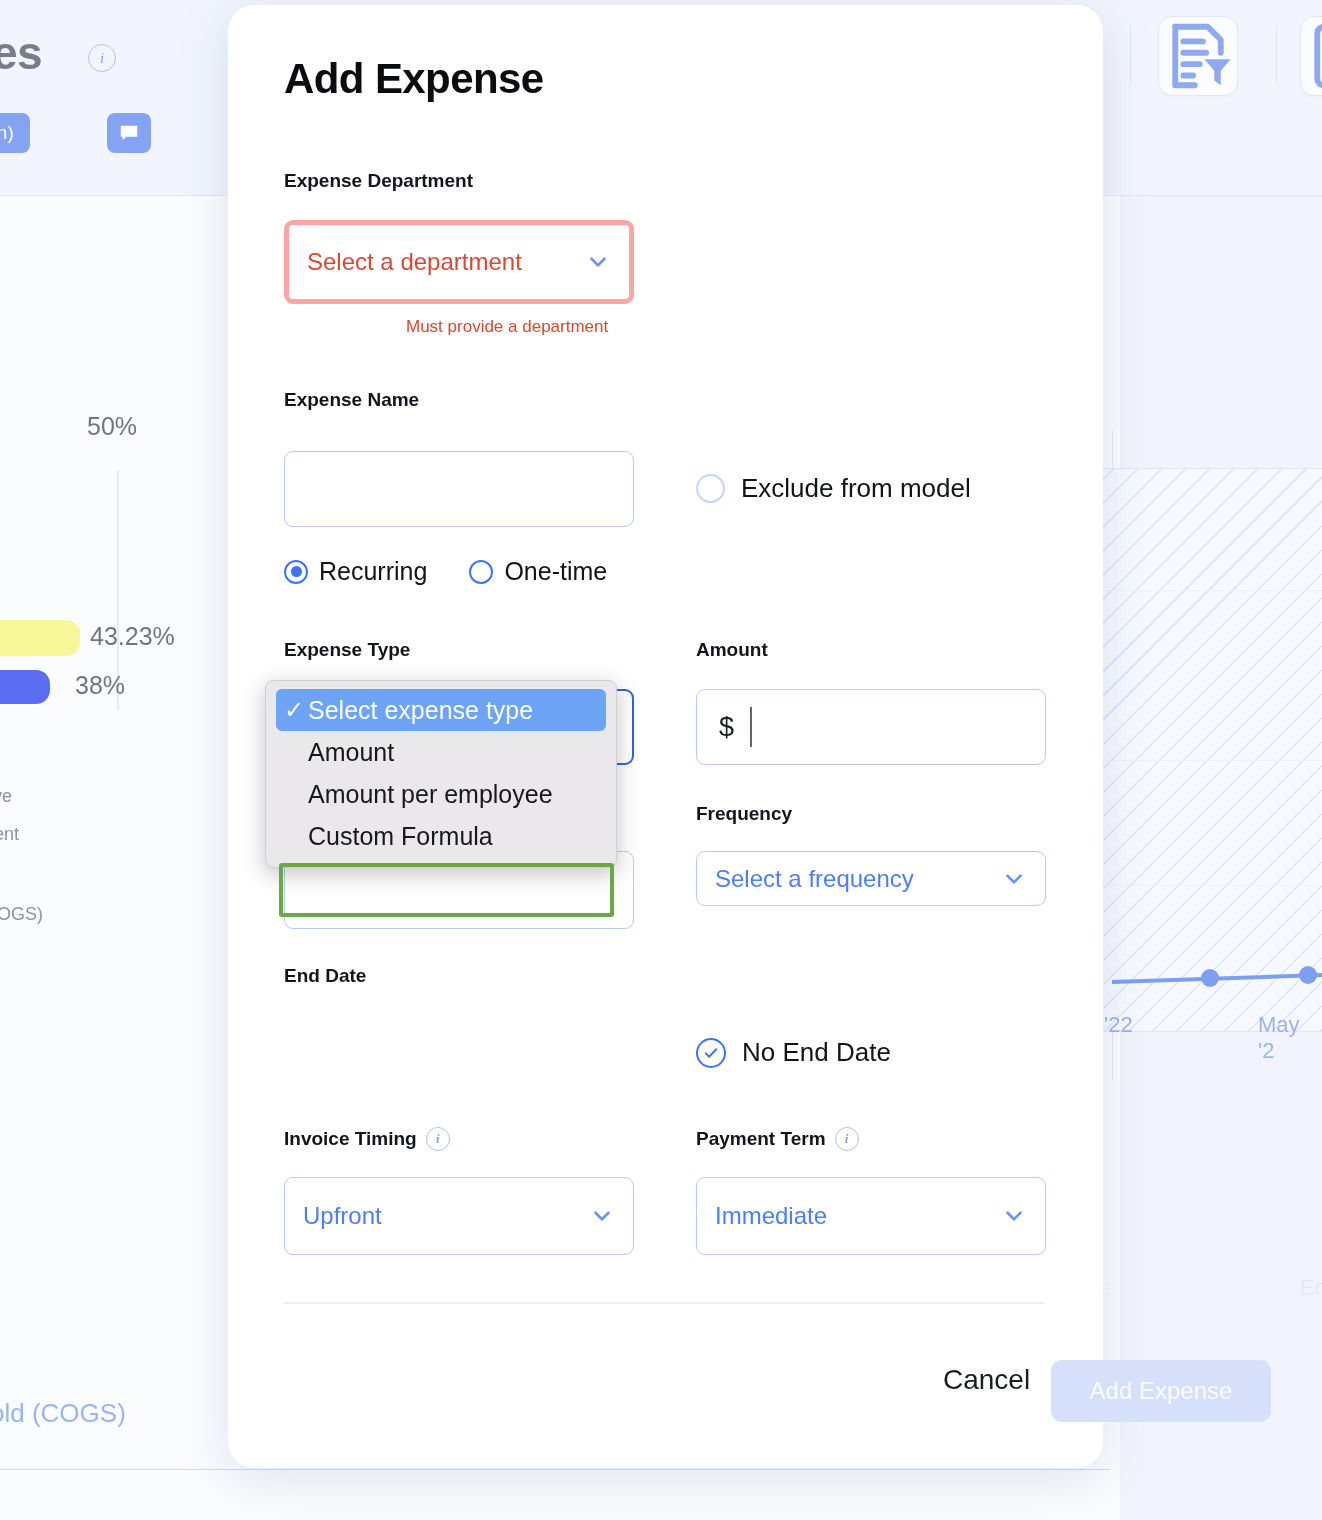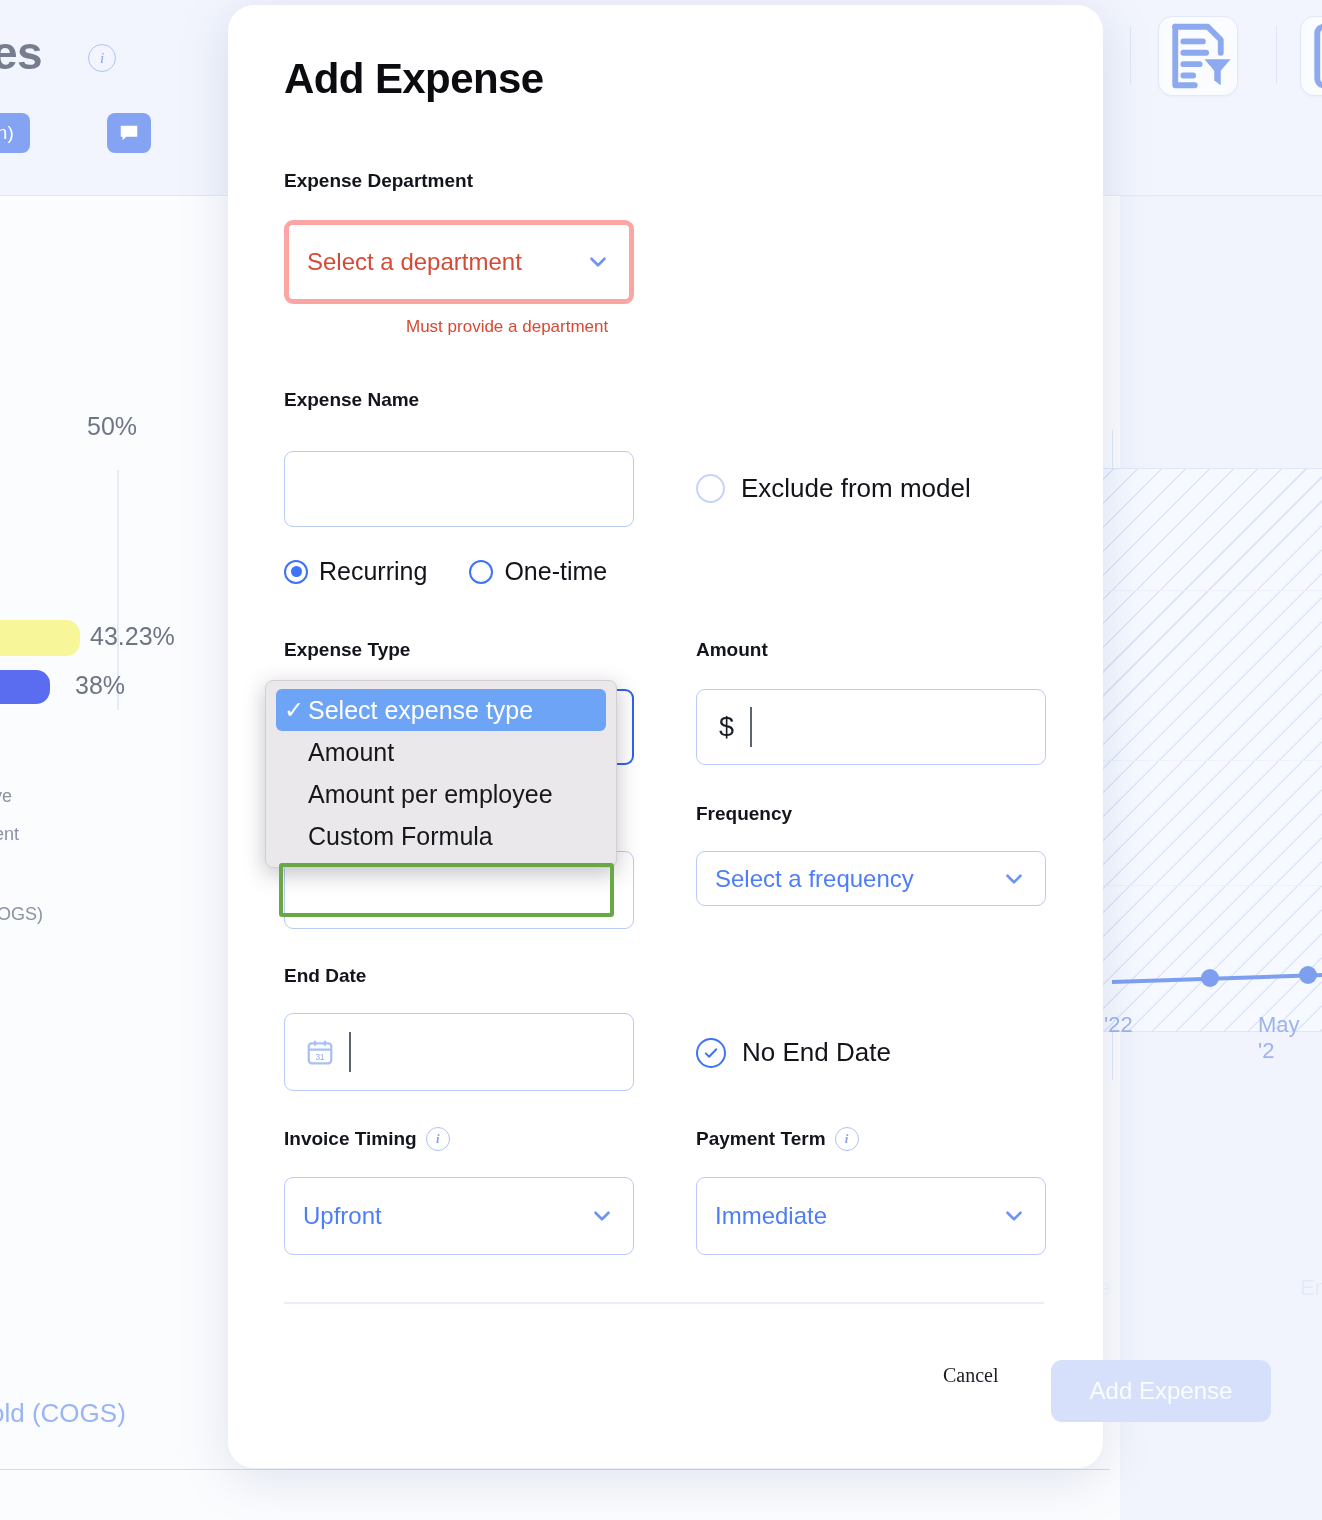--- a/index.html
+++ b/index.html
@@ -75,21 +75,21 @@
   .rc{width:24px;height:24px;border-radius:50%;border:2.4px solid #3f73f5;box-sizing:border-box;display:flex;align-items:center;justify-content:center;}
   .rc.on::after{content:"";width:11px;height:11px;border-radius:50%;background:#3f73f5;}
   .rlab{font-size:25px;color:#12141a;}
 
   .check-row{position:absolute;display:flex;align-items:center;gap:16px;}
   .circ-empty{width:29px;height:29px;border-radius:50%;border:2.2px solid #c6d4f6;box-sizing:border-box;}
   .circ-check{width:30px;height:30px;border-radius:50%;border:2.2px solid #3f73f5;box-sizing:border-box;display:flex;align-items:center;justify-content:center;color:#3f73f5;}
   .clab{font-size:26px;color:#12141a;}
 
   .divider{position:absolute;left:56px;top:1297px;width:760px;height:1.5px;background:#eaeefb;}
-  .btn-cancel{position:absolute;left:709px;top:1358px;font-size:20px;color:#1b1d24;background:none;border:none;cursor:pointer;font-family:Liberation Serif, serif;}
+  .btn-cancel{position:absolute;left:709px;top:1358px;font-size:28px;color:#1b1d24;background:none;border:none;cursor:pointer;font-family:Liberation Sans, sans-serif;}
   .btn-add{position:absolute;left:823px;top:1355px;width:220px;height:62px;background:#d7e0fb;color:#fafcff;border:none;border-radius:11px;font-size:24px;font-family:inherit;}
 
   
   #popup{
     position:absolute;left:265px;top:680px;width:350px;
     background:#ebe8ec;border:1px solid #d2ced4;border-radius:8px;
     box-shadow:0 6px 22px rgba(40,40,60,.28);
     padding:8px 0 10px 0;
   }
   .opt{height:42px;display:flex;align-items:center;font-size:25px;color:#17181c;padding-left:14px;box-sizing:border-box;}
@@ -225,28 +225,20 @@
   <div class="fbox sel" style="left:468px;top:846px;width:350px;height:55px;">
     <span class="val">Select a frequency</span>
     <svg class="chev" viewBox="0 0 24 24" fill="none" stroke="#6f93f3" stroke-width="2.4" stroke-linecap="round" stroke-linejoin="round">
         <path d="M6 9l6 6 6-6"></path>
       </svg>
   </div>
 
   <div class="fbox sel" style="left:56px;top:846px;width:350px;height:78px;"></div>
 
   <div class="flabel" style="left:56px;top:960px;">End Date</div>
-  <div class="inrow" style="left:56px;top:1008px;width:350px;height:78px;padding:0 20px;">
-    <svg class="calicon" viewBox="0 0 24 24" fill="none" stroke="#a9c0f4" stroke-width="1.8">
-      <rect x="3" y="5" width="18" height="16" rx="2.5"></rect>
-        <path d="M3 10h18M8 3v4M16 3v4"></path>
-      <text x="12" y="18.4" font-size="6.6" fill="#8fa9ee" stroke="none" text-anchor="middle" font-family="Liberation Sans">31</text>
-    </svg>
-    <span class="caret"></span>
-  </div>
 
   <div class="check-row" style="left:468px;top:1032px;">
     <span class="circ-check">
       <svg viewBox="0 0 24 24" fill="none" stroke="#3f73f5" stroke-width="2.6" stroke-linecap="round" stroke-linejoin="round" style="width:18px;height:18px;">
           <path d="M5 12.5l4.5 4.5L19 7"></path>
         </svg>
     </span>
     <span class="clab">No End Date</span>
   </div>
 

